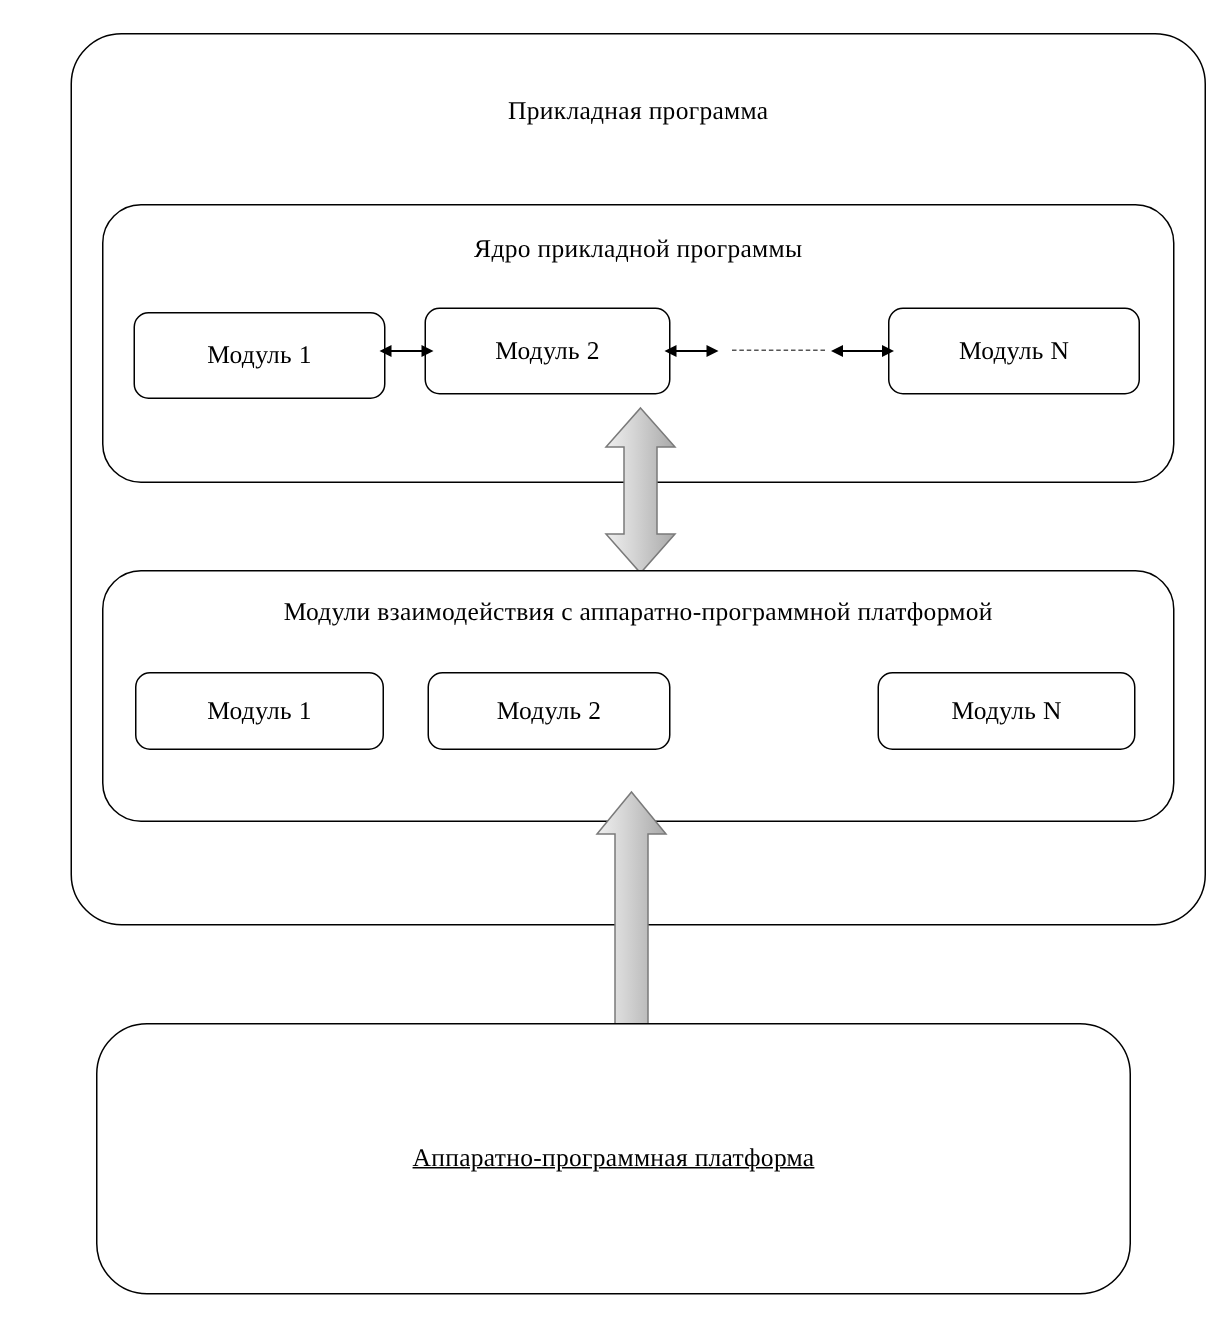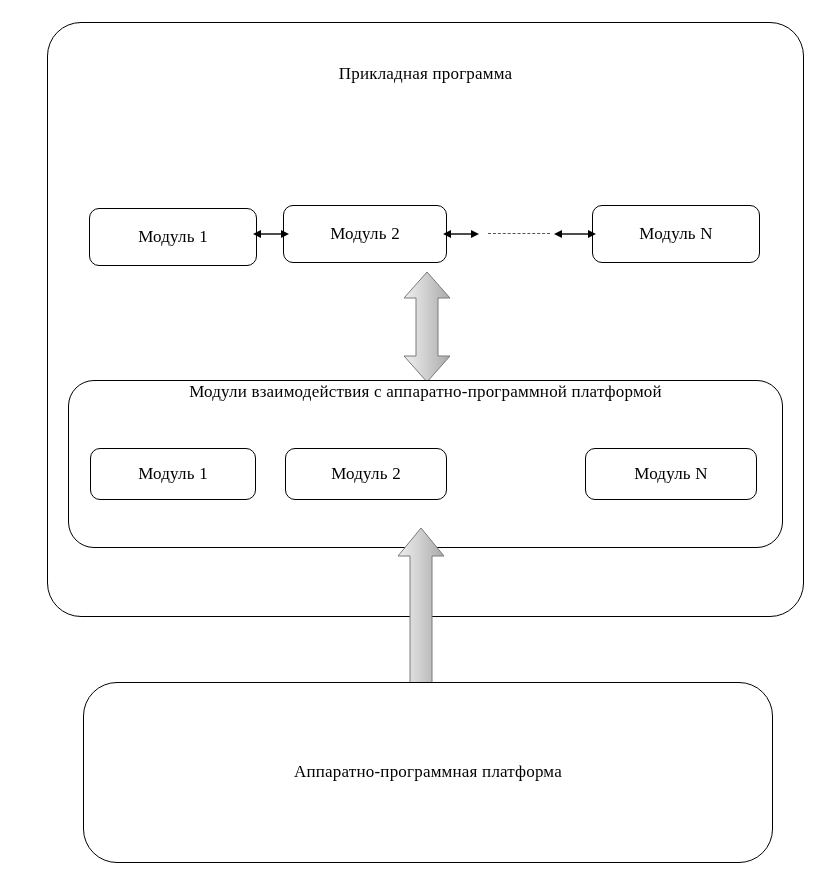--- a/index.html
+++ b/index.html
@@ -85,24 +85,25 @@
     left: 68px; top: 136px; width: 715px; height: 186px;
   }
   #core-group > .box-label {
     margin-top: 18px;
   }
 
   #platform-modules-group {
     left: 68px; top: 380px; width: 715px; height: 168px;
   }
   #platform-modules-group > .box-label {
+    margin-top: 16px;
   }
 
   #hw-platform {
-    left: 83px; top: 682px; width: 690px; height: 181px;
+    left: 64px; top: 682px; width: 690px; height: 181px; text-decoration: underline;
   }
   #hw-platform > .box-label {
     margin-top: 78px;
   }
 
   
   #core-mod-1 { left: 89px; top: 208px; width: 168px; height: 58px; }
   #core-mod-2 { left: 283px; top: 205px; width: 164px; height: 58px; }
   #core-mod-n { left: 592px; top: 205px; width: 168px; height: 58px; }
 
@@ -150,20 +151,23 @@
 </style>
 </head>
 <body>
 
 <div id="diagram">
 
   <div class="box outer" id="app-outer">
     <div class="box-label">Прикладная программа</div>
   </div>
 
+  <div class="box inner-group" id="core-group">
+    <div class="box-label">Ядро прикладной программы</div>
+  </div>
 
   <div class="box module" id="core-mod-1">
     <div class="box-label">Модуль 1</div>
   </div>
   <div class="box module" id="core-mod-2">
     <div class="box-label">Модуль 2</div>
   </div>
   <div class="box module" id="core-mod-n">
     <div class="box-label">Модуль N</div>
   </div>

